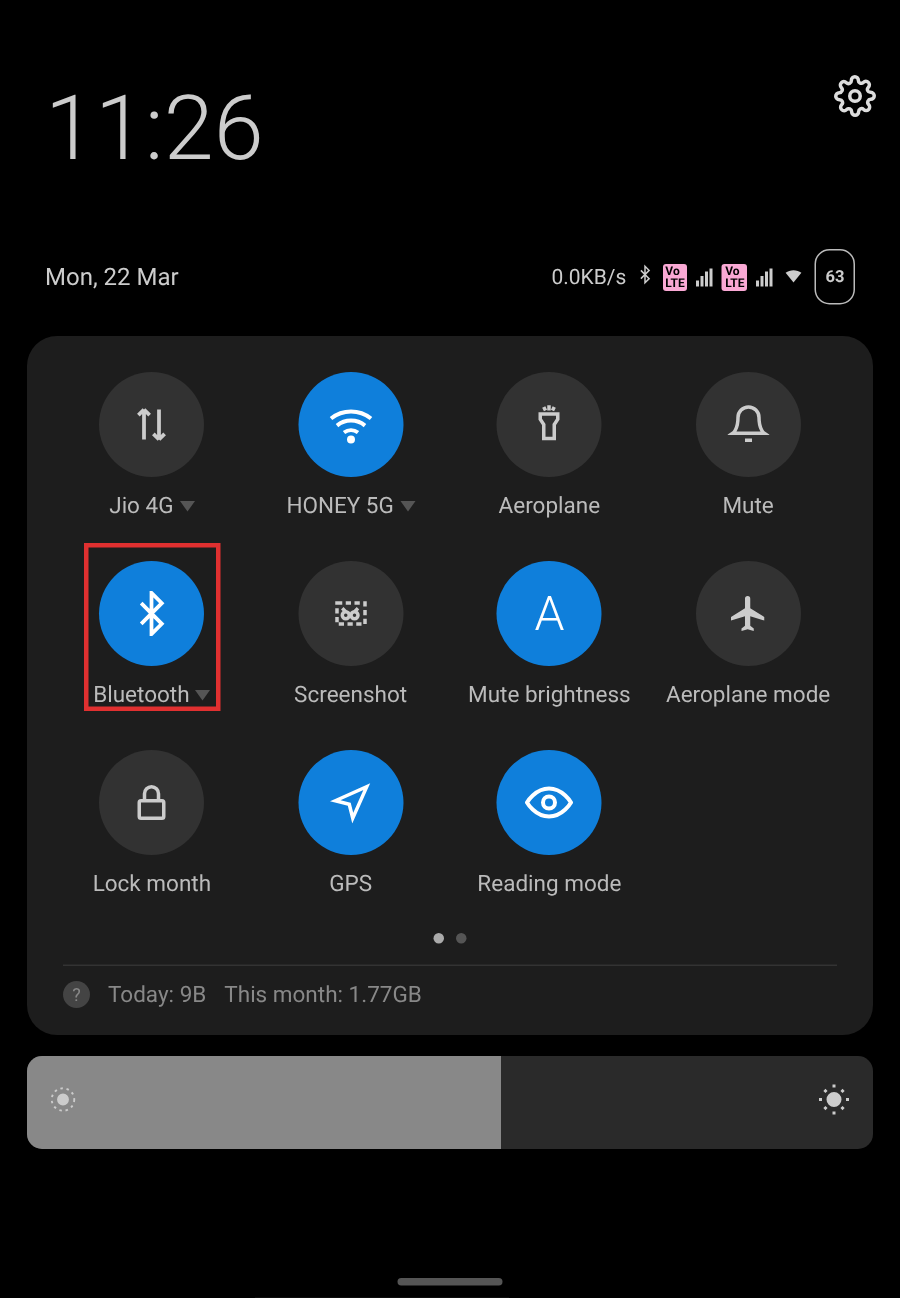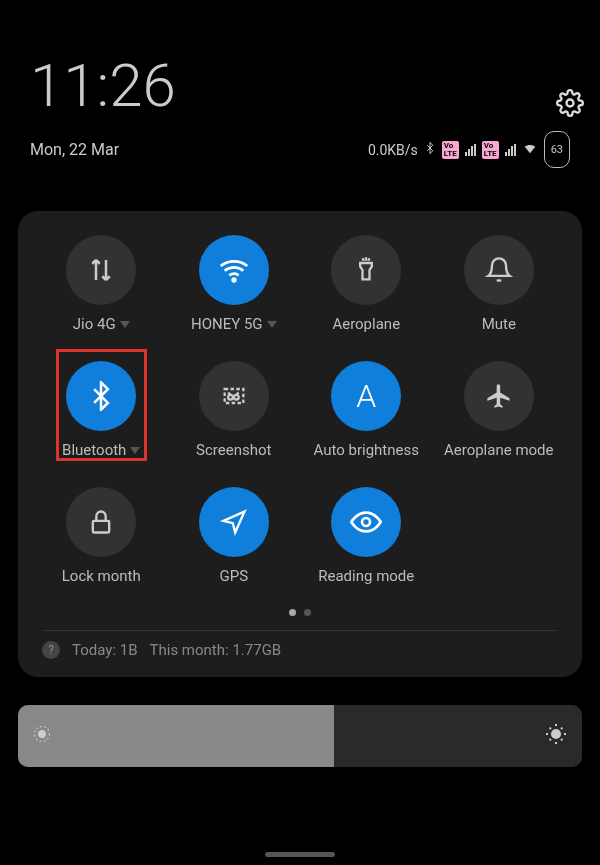--- a/index.html
+++ b/index.html
@@ -9,64 +9,66 @@
       background: #000;
       font-family: -apple-system, Roboto, sans-serif;
       color: #fff;
       overflow: hidden;
       position: relative;
     }
     .header {
       padding: 50px 16px 10px 30px;
       display: flex;
       justify-content: space-between;
-      align-items: flex-end;
+      align-items: flex-start;
     }
     .time {
       font-size: 60px;
       font-weight: 300;
       color: #ccc;
     }
     .settings-icon {
       color: #ddd;
     }
     .date-status {
       padding: 0 30px 15px 30px;
       display: flex;
       justify-content: space-between;
       align-items: center;
       color: #ccc;
       font-size: 16px;
+      margin-top: 35px;
     }
     .status-icons {
       display: flex;
       align-items: center;
       gap: 6px;
       font-size: 14px;
     }
     .battery-pill {
       border: 1.5px solid #bbb;
       border-radius: 10px;
       padding: 11px 6px;
       font-size: 11px;
       display: flex;
       align-items: flex-start;
       gap: 2px;
+      font-weight: bold;
     }
     .volte-badge {
       background: #f9a8d4;
       color: #000;
       font-size: 8px;
       font-weight: bold;
       padding: 1px 2px;
       border-radius: 2px;
       line-height: 1;
     }
     .panel {
-      margin: 28px 18px;
+      margin: 6px 18px;
       background: #1d1d1d;
       border-radius: 20px;
       padding: 24px 10px 14px 10px;
     }
     .tiles {
       display: grid;
       grid-template-columns: repeat(4, 1fr);
       gap: 28px 6px;
       padding: 0 10px;
     }
@@ -326,21 +328,21 @@
       <div class="tile-label">
           <span>Screenshot</span>
         </div>
     </div>
 
     <div class="tile">
       <div class="tile-circle on">
         <span style="font-size:32px;font-weight:300">A</span>
       </div>
       <div class="tile-label">
-          <span>Auto brightness</span>
+          <span>Mute brightness</span>
         </div>
     </div>
 
     <div class="tile">
       <div class="tile-circle">
         <svg width="28" height="28" viewBox="0 0 24 24" fill="currentColor">
             <path d="M21 16v-2l-8-5V3.5a1.5 1.5 0 0 0-3 0V9l-8 5v2l8-2.5V19l-2 1.5V22l3.5-1 3.5 1v-1.5L13 19v-5.5l8 2.5z"></path>
           </svg>
       </div>
       <div class="tile-label">
@@ -388,21 +390,21 @@
 
   <div class="pager">
     <div class="dot active"></div>
     <div class="dot"></div>
   </div>
 
   <div class="divider"></div>
 
   <div class="data-usage">
     <span class="help-circle">?</span>
-    <span><span>Today:</span> <span>1B</span></span>
+    <span><span>Today:</span> <span>9B</span></span>
     <span><span>This month:</span> <span>1.77GB</span></span>
   </div>
 </div>
 
 <div class="brightness">
   <div class="brightness-fill"></div>
   <span class="bright-icon-low">
     <svg width="20" height="20" viewBox="0 0 24 24" fill="none" stroke="currentColor" stroke-width="1.5" stroke-dasharray="2 3">
         <circle cx="12" cy="12" r="4" fill="currentColor" stroke-dasharray="0"></circle>
         <circle cx="12" cy="12" r="9"></circle>

